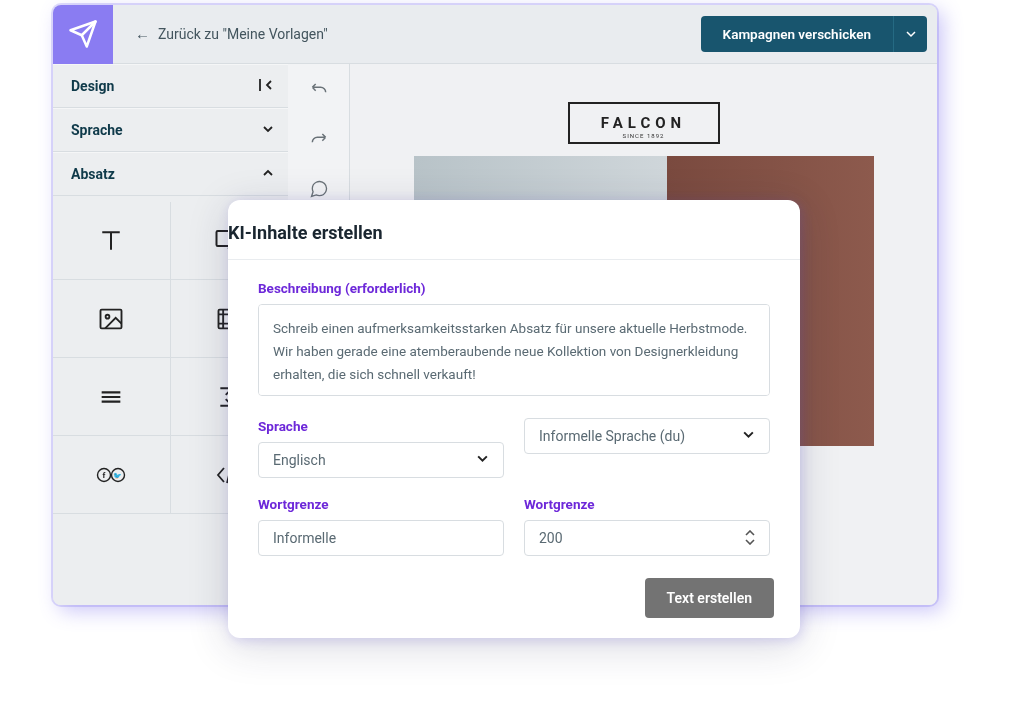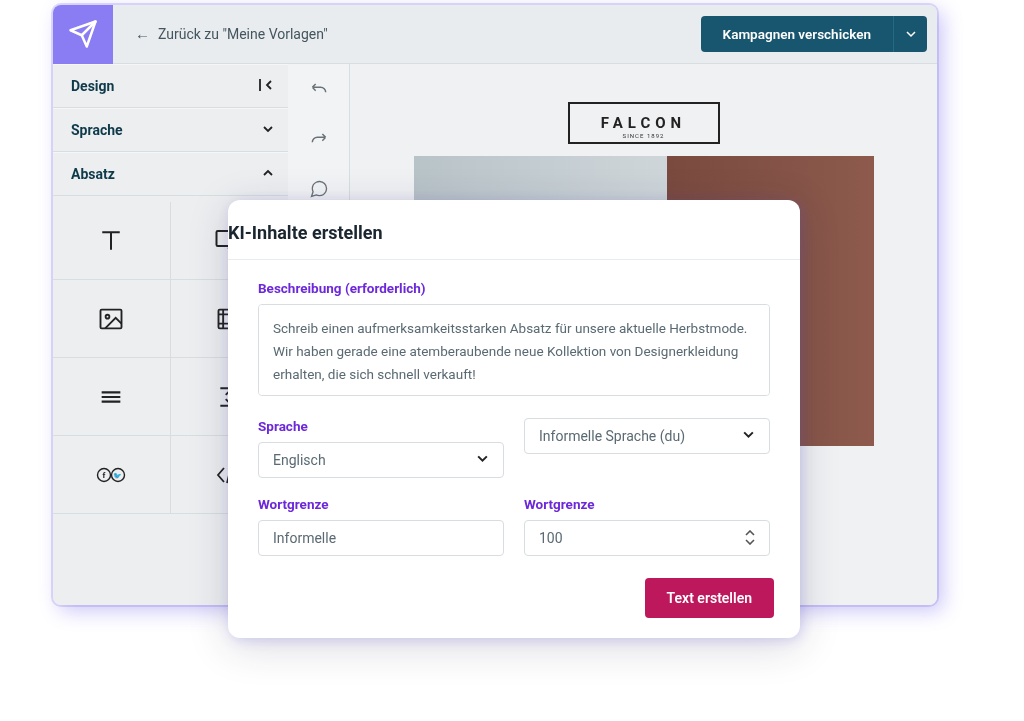--- a/index.html
+++ b/index.html
@@ -200,21 +200,21 @@
       background: #fff;
     }
     .select-box .caret svg { width: 13px; height: 13px; }
     .stepper-arrows { display: flex; flex-direction: column; gap: 1px; }
     .stepper-arrows svg { width: 10px; height: 7px; }
     .modal-footer {
       display: flex; justify-content: flex-end;
       padding: 14px 26px 4px 26px;
     }
     .btn-generate {
-      background: #be185d;
+      background: #737373;
       color: #fff;
       border: none;
       border-radius: 4px;
       padding: 12px 22px;
       font-size: 14px; font-weight: 600;
       cursor: pointer;
     }
   </style>
 </head>
 <body>
@@ -386,21 +386,21 @@
     <div class="row2">
       <div class="col">
         <label class="field-label">Wortgrenze</label>
         <div class="select-box">
           <span>Informelle</span>
         </div>
       </div>
       <div class="col">
         <label class="field-label">Wortgrenze</label>
         <div class="input-box">
-          <span>100</span>
+          <span>200</span>
           <span class="stepper-arrows">
             <svg viewBox="0 0 10 7">
                 <path d="M1 5l4-4 4 4" stroke="#555" stroke-width="1.6" fill="none"></path>
               </svg>
             <svg viewBox="0 0 10 7">
                 <path d="M1 2l4 4 4-4" stroke="#555" stroke-width="1.6" fill="none"></path>
               </svg>
           </span>
         </div>
       </div>

